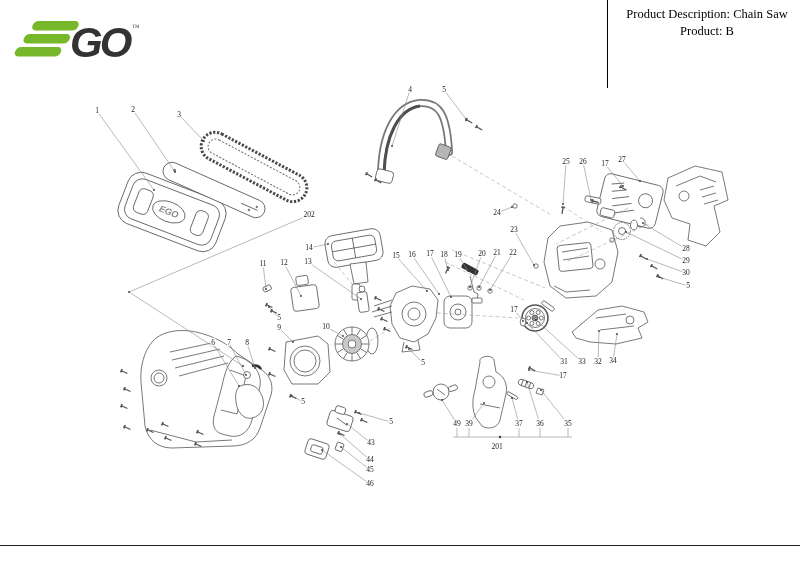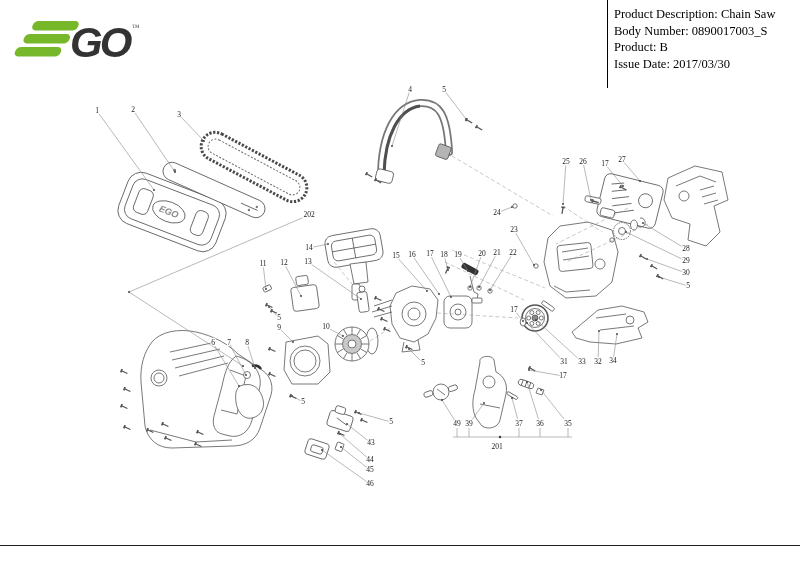--- a/index.html
+++ b/index.html
@@ -1,21 +1,21 @@
 <!DOCTYPE html>
 <html><head>
 <meta charset="utf-8">
 <style>
   html,body{margin:0;padding:0;background:#fff;}
   #page{position:relative;width:800px;height:561px;background:#fff;overflow:hidden;
         font-family:"Liberation Serif",serif;}
   
   #logo{position:absolute;left:8px;top:16px;width:150px;height:50px;}
   #infobox{position:absolute;left:607px;top:0;width:193px;height:88px;
-           border-left:1px solid #000;padding:6px 0 0 6px;box-sizing:border-box;}
+           border-left:1px solid #000;padding:6px 0 0 6px;box-sizing:border-box;text-align:center;}
   .info-row{font-size:12.5px;line-height:16.5px;color:#000;white-space:nowrap;}
   
   #footer-rule{position:absolute;left:0;top:545px;width:800px;border-top:1.5px solid #222;}
   #page-num{position:absolute;right:10px;top:568px;font-size:14px;color:#111;}
   
   #diagram{position:absolute;left:0;top:0;width:800px;height:561px;}
   .leader{stroke:#8a8a8a;stroke-width:.6;}
   .dot{fill:#3a3a3a;}
   .callout{font:7.5px "Liberation Serif",serif;fill:#222;text-anchor:middle;
            paint-order:stroke;stroke:#fff;stroke-width:2.5px;stroke-linejoin:round;}
@@ -36,23 +36,21 @@
       <rect x="24" y="18" width="46" height="9.5" rx="4.7" fill="#76b82a"></rect>
       <rect x="20" y="31" width="46" height="9.5" rx="4.7" fill="#76b82a"></rect>
     </g>
     <text x="62" y="41" font-family="Liberation Sans, sans-serif" font-weight="bold" font-style="italic" font-size="42" letter-spacing="-3" fill="#333" display="none">EGO</text>
     <text x="62" y="41" font-family="Liberation Sans, sans-serif" font-weight="bold" font-style="italic" font-size="42" letter-spacing="-3" fill="#333">GO</text>
     <text x="124" y="14" font-size="8" fill="#555">™</text>
   </svg>
 
   <div id="infobox">
     <div class="info-row">Product Description: Chain Saw</div>
-    <div class="info-row">Body Number: 0890017003_S</div>
     <div class="info-row">Product: B</div>
-    <div class="info-row">Issue Date: 2017/03/30</div>
   </div>
 
   <svg id="diagram" viewBox="0 0 800 561">
     <g class="art">
 
       <g transform="translate(172,212) rotate(21)">
         <rect class="w" x="-52" y="-27" width="104" height="54" rx="14"></rect>
         <rect x="-46" y="-21" width="92" height="42" rx="10"></rect>
         <rect x="-38" y="-12" width="15" height="25" rx="5"></rect>
         <rect x="23" y="-12" width="13" height="25" rx="5"></rect>

